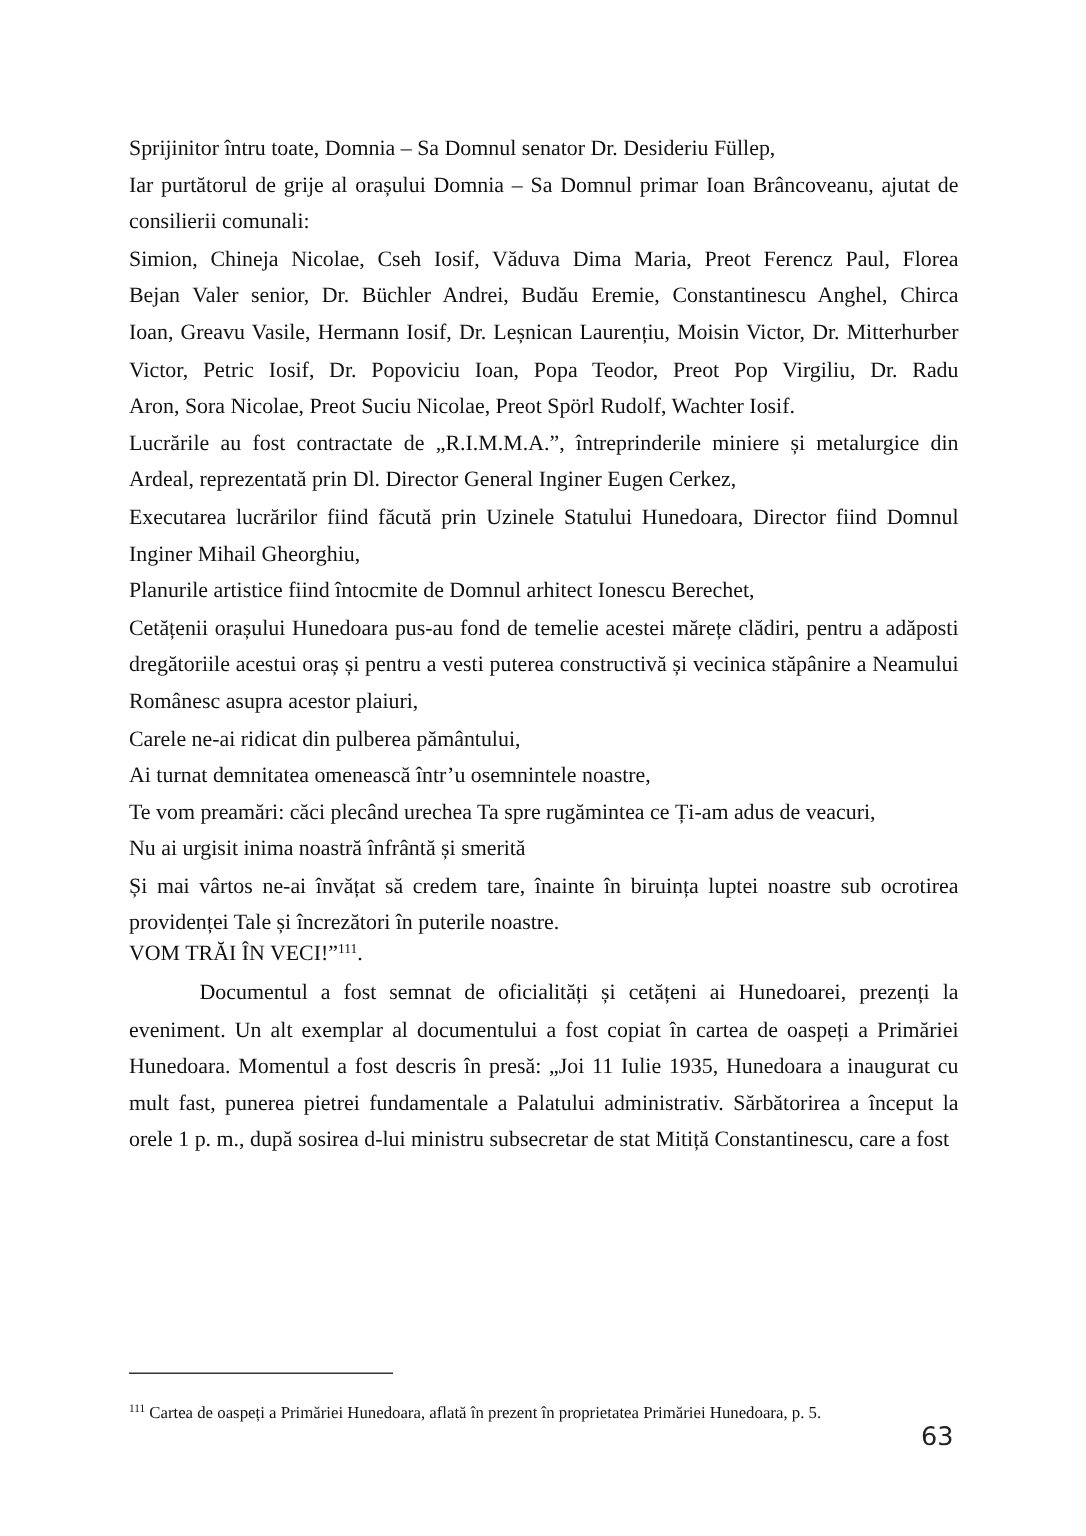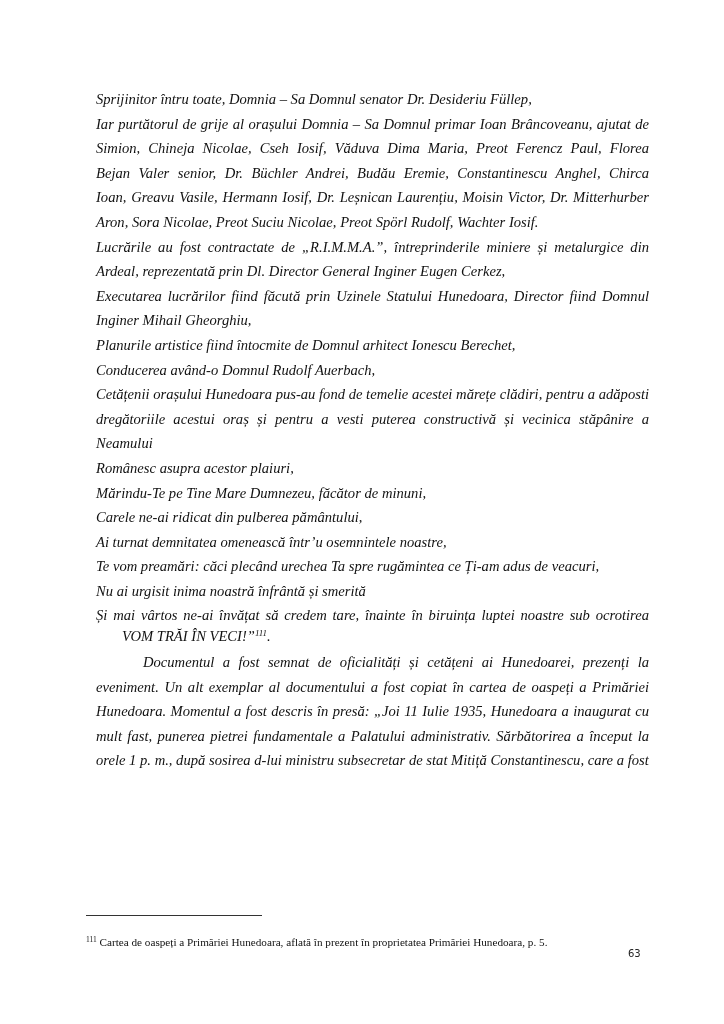--- a/index.html
+++ b/index.html
@@ -2,61 +2,62 @@
 <html><head>
   <meta charset="utf-8">
   <style>
     html, body { margin: 0; padding: 0; background: #ffffff; }
     body {
       width: 724px; height: 1024px; position: relative; overflow: hidden;
       font-family: "Liberation Serif", serif; color: #111111;
     }
     .page { position: absolute; left: 0; top: 0; width: 724px; height: 1024px; background: #ffffff; }
     .body-text {
-      position: absolute; left: 96px; top: 87px; width: 553px;
-      font-size: 14.6px; line-height: 24.6px; font-style: italic;
+      position: absolute; left: 86px; top: 87px; width: 553px;
+      font-size: 14.6px; line-height: 24.6px;
     }
     .line { display: block; white-space: nowrap; }
     .just { text-align: justify; text-align-last: justify; white-space: normal; }
-    .tight { line-height: 20px; margin-top: -2px; margin-bottom: 4px; margin-left: 26px; }
+    .tight { line-height: 20px; margin-top: -2px; margin-bottom: 4px; }
     .indent { text-indent: 47px; }
     .para-just { text-align: justify; }
     sup { font-size: 9px; line-height: 0; vertical-align: 5px; }
     .fn-rule { position: absolute; left: 86px; top: 915px; width: 176px; height: 0; border-top: 1px solid #333333; }
     .footnote { position: absolute; left: 86px; top: 935px; font-size: 11.2px; line-height: 14px; white-space: nowrap; }
     .footnote sup { font-size: 7.5px; vertical-align: 4px; }
-    .page-number { position: absolute; left: 628px; top: 948px; font-family: "DejaVu Sans", sans-serif; font-size: 10px; color: #222222; }
+    .page-number { position: absolute; left: 614px; top: 948px; font-family: "DejaVu Sans", sans-serif; font-size: 17px; color: #222222; }
   </style>
 </head>
 <body>
 
 <div class="page">
   <div class="body-text">
     <div id="lines">
         <span class="line">Sprijinitor întru toate, Domnia – Sa Domnul senator Dr. Desideriu Füllep,</span>
         <span class="line just">Iar purtătorul de grije al orașului Domnia – Sa Domnul primar Ioan Brâncoveanu, ajutat de</span>
+        <span class="line">consilierii comunali:</span>
         <span class="line just">Simion, Chineja Nicolae, Cseh Iosif, Văduva Dima Maria, Preot Ferencz Paul, Florea</span>
         <span class="line just">Bejan Valer senior, Dr. Büchler Andrei, Budău Eremie, Constantinescu Anghel, Chirca</span>
         <span class="line just">Ioan, Greavu Vasile, Hermann Iosif, Dr. Leșnican Laurențiu, Moisin Victor, Dr. Mitterhurber</span>
+        <span class="line just">Victor, Petric Iosif, Dr. Popoviciu Ioan, Popa Teodor, Preot Pop Virgiliu, Dr. Radu</span>
         <span class="line">Aron, Sora Nicolae, Preot Suciu Nicolae, Preot Spörl Rudolf, Wachter Iosif.</span>
         <span class="line just">Lucrările au fost contractate de „R.I.M.M.A.”, întreprinderile miniere și metalurgice din</span>
         <span class="line">Ardeal, reprezentată prin Dl. Director General Inginer Eugen Cerkez,</span>
         <span class="line just">Executarea lucrărilor fiind făcută prin Uzinele Statului Hunedoara, Director fiind Domnul</span>
         <span class="line">Inginer Mihail Gheorghiu,</span>
         <span class="line">Planurile artistice fiind întocmite de Domnul arhitect Ionescu Berechet,</span>
-        <span class="line">Conducerea având-o Domnul Rudolf Auerbach,</span>
         <span class="line just">Cetățenii orașului Hunedoara pus-au fond de temelie acestei mărețe clădiri, pentru a adăposti</span>
         <span class="line just">dregătoriile acestui oraș și pentru a vesti puterea constructivă și vecinica stăpânire a Neamului</span>
         <span class="line">Românesc asupra acestor plaiuri,</span>
-        <span class="line">Mărindu-Te pe Tine Mare Dumnezeu, făcător de minuni,</span>
         <span class="line">Carele ne-ai ridicat din pulberea pământului,</span>
         <span class="line">Ai turnat demnitatea omenească într’u osemnintele noastre,</span>
         <span class="line">Te vom preamări: căci plecând urechea Ta spre rugămintea ce Ți-am adus de veacuri,</span>
         <span class="line">Nu ai urgisit inima noastră înfrântă și smerită</span>
         <span class="line just">Și mai vârtos ne-ai învățat să credem tare, înainte în biruința luptei noastre sub ocrotirea</span>
+        <span class="line">providenței Tale și încrezători în puterile noastre.</span>
       </div>
     <span class="line tight"><span>VOM TRĂI ÎN VECI!”</span><sup>111</sup><span>.</span></span>
     <div class="indent para-just">Documentul a fost semnat de oficialități și cetățeni ai Hunedoarei, prezenți la eveniment. Un alt exemplar al documentului a fost copiat în cartea de oaspeți a Primăriei Hunedoara. Momentul a fost descris în presă: „Joi 11 Iulie 1935, Hunedoara a inaugurat cu mult fast, punerea pietrei fundamentale a Palatului administrativ. Sărbătorirea a început la orele 1 p. m., după sosirea d-lui ministru subsecretar de stat Mitiță Constantinescu, care a fost</div>
   </div>
 
   <div class="fn-rule"></div>
   <div class="footnote"><sup>111</sup><span> Cartea de oaspeți a Primăriei Hunedoara, aflată în prezent în proprietatea Primăriei Hunedoara, p. 5.</span></div>
 
   <div class="page-number">63</div>
 </div>

